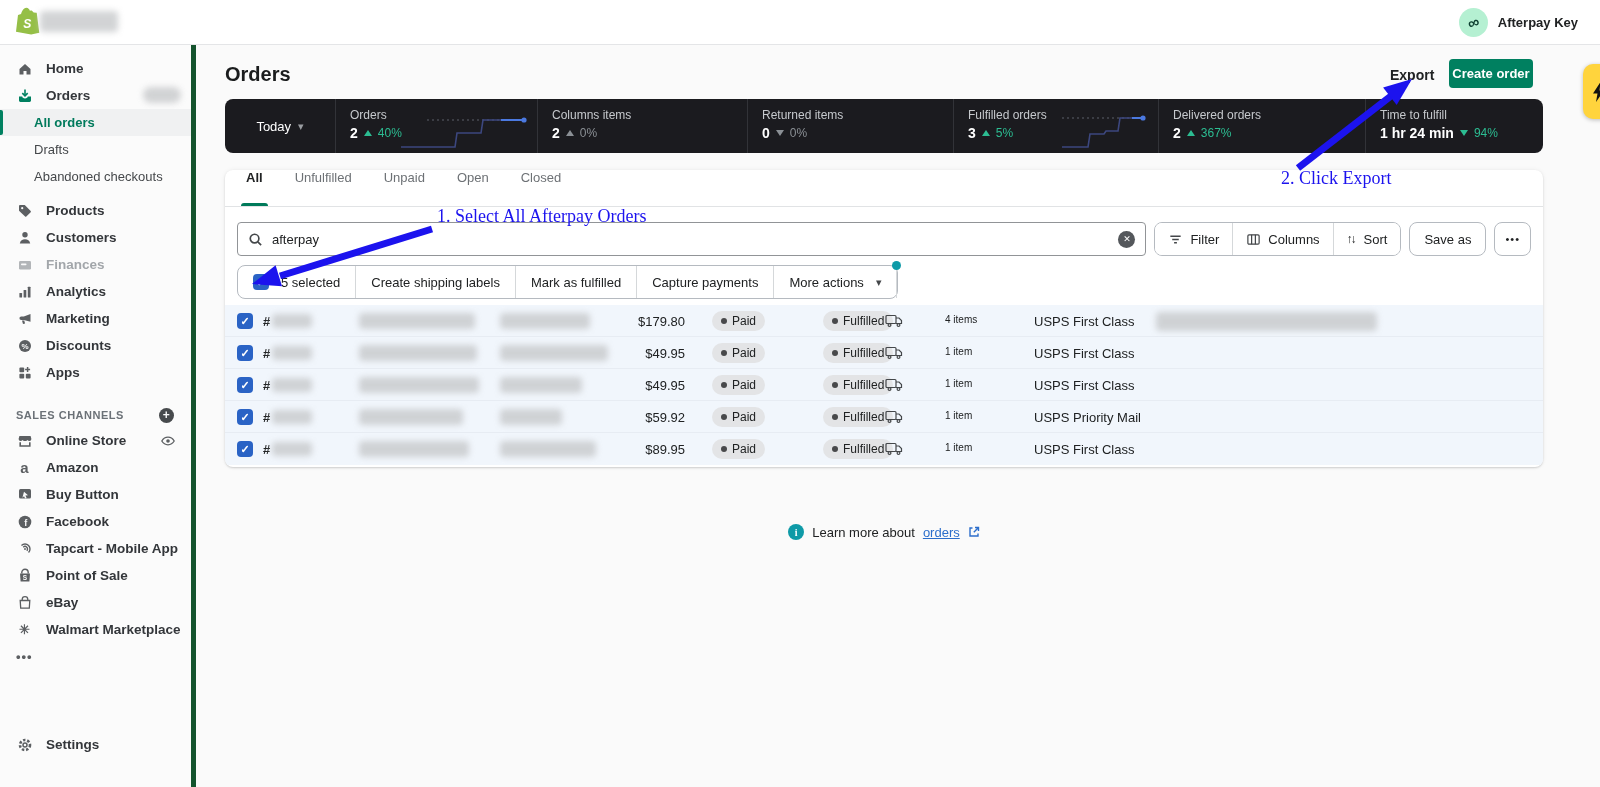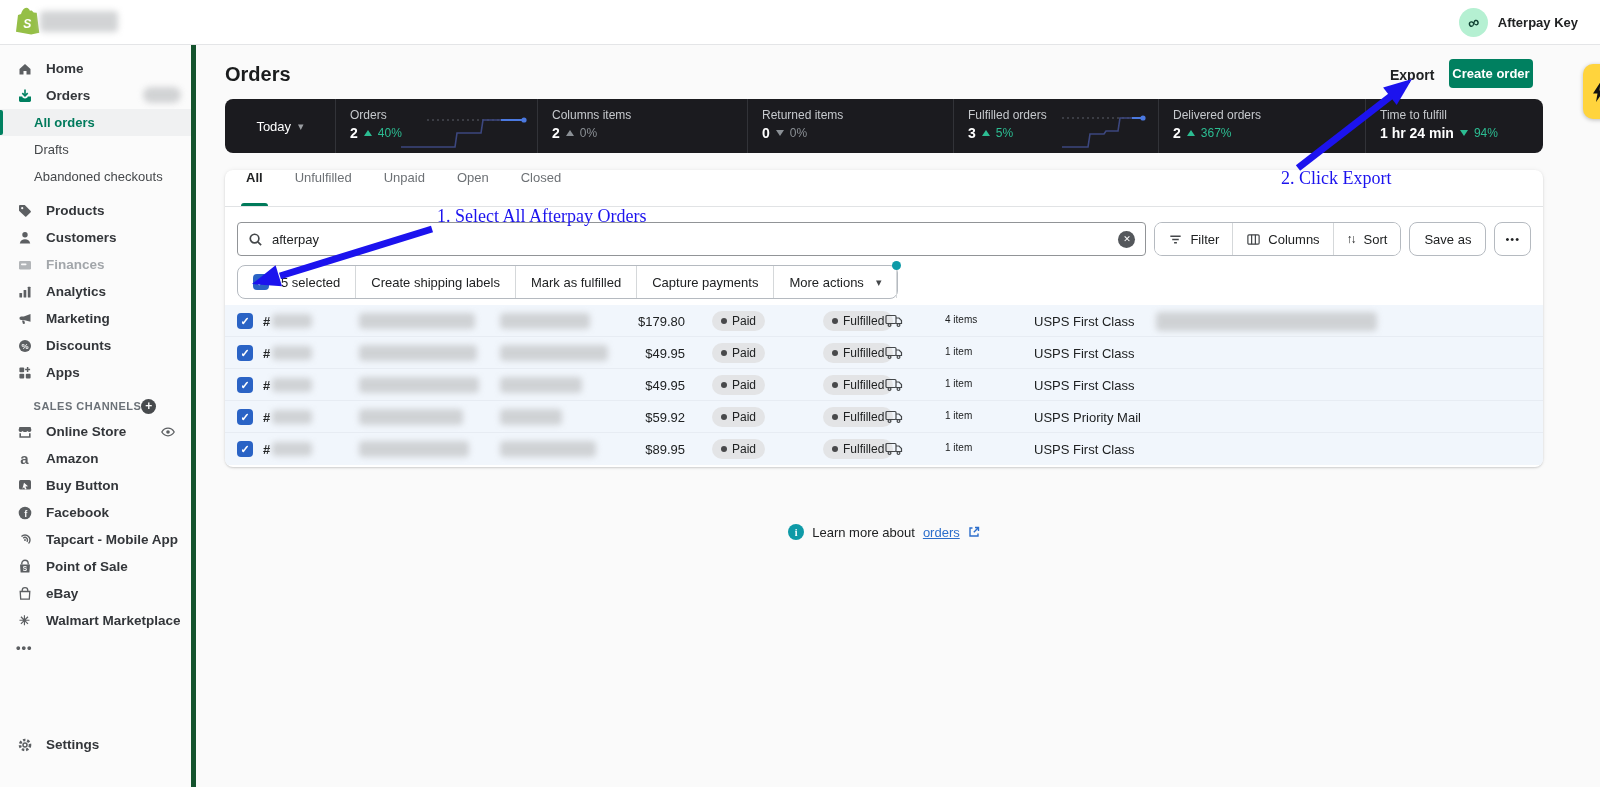--- a/index.html
+++ b/index.html
@@ -20,21 +20,21 @@
 .sidebar{position:absolute;left:0;top:45px;width:196px;height:742px;background:#fbfbfb;border-right:5px solid #14532d;z-index:5;padding-top:10px}
 .s-item{height:27px;display:flex;align-items:center;padding-left:16px;gap:13px;font-size:13.5px;font-weight:600;color:#33363a;position:relative;cursor:pointer}
 .s-item .ic{width:17px;height:17px;display:flex;align-items:center;justify-content:center;color:#5c5f62;flex:none;font-size:14px}
 .s-sub{padding-left:34px;font-weight:500;font-size:13px;color:#45484b}
 .s-sub.active{background:#f0f1f2;color:#007a5c;font-weight:600}
 .active-bar{position:absolute;left:0;top:1px;bottom:1px;width:3px;background:#008060;border-radius:0 2px 2px 0}
 .s-item.disabled{color:#a2a6aa}
 .s-item.disabled .ic{color:#b2b5b8}
 .badge-blur{right:10px;top:5px;width:38px;height:16px;border-radius:8px}
 .s-gap{height:7px}
-.sc-header{margin-top:8px;height:24px;display:flex;align-items:center;justify-content:center;padding:0 17px 0 16px;font-size:11px;font-weight:700;letter-spacing:.5px;color:#6b7177}
+.sc-header{margin-top:17px;height:24px;display:flex;align-items:center;justify-content:space-between;padding:0 17px 0 16px;font-size:11px;font-weight:700;letter-spacing:.5px;color:#6b7177}
 .plus-btn{width:15px;height:15px;border-radius:50%;background:#474a4d;color:#fbfbfb;display:flex;align-items:center;justify-content:center;font-size:12px;font-weight:bold;cursor:pointer;line-height:1}
 .eye{position:absolute;right:15px;color:#5c5f62;display:flex}
 .dots-item{color:#5c5f62;font-size:13px;letter-spacing:1px;font-weight:700}
 .settings{position:absolute;bottom:29px;left:0;right:0}
 
 
 .main{position:absolute;left:196px;top:45px;width:1404px;height:742px}
 .pg-title{position:absolute;left:29px;top:18px;font-size:20px;font-weight:700;color:#1a1c1d}
 .export-btn{position:absolute;left:1190px;top:20px;font-size:14px;font-weight:600;color:#202223;cursor:pointer;padding:2px 4px}
 .create-btn{position:absolute;left:1253px;top:14px;width:84px;height:29px;background:#008060;color:#fff;font-size:13px;font-weight:600;border:none;border-radius:4px;cursor:pointer;font-family:"Liberation Sans",sans-serif}

